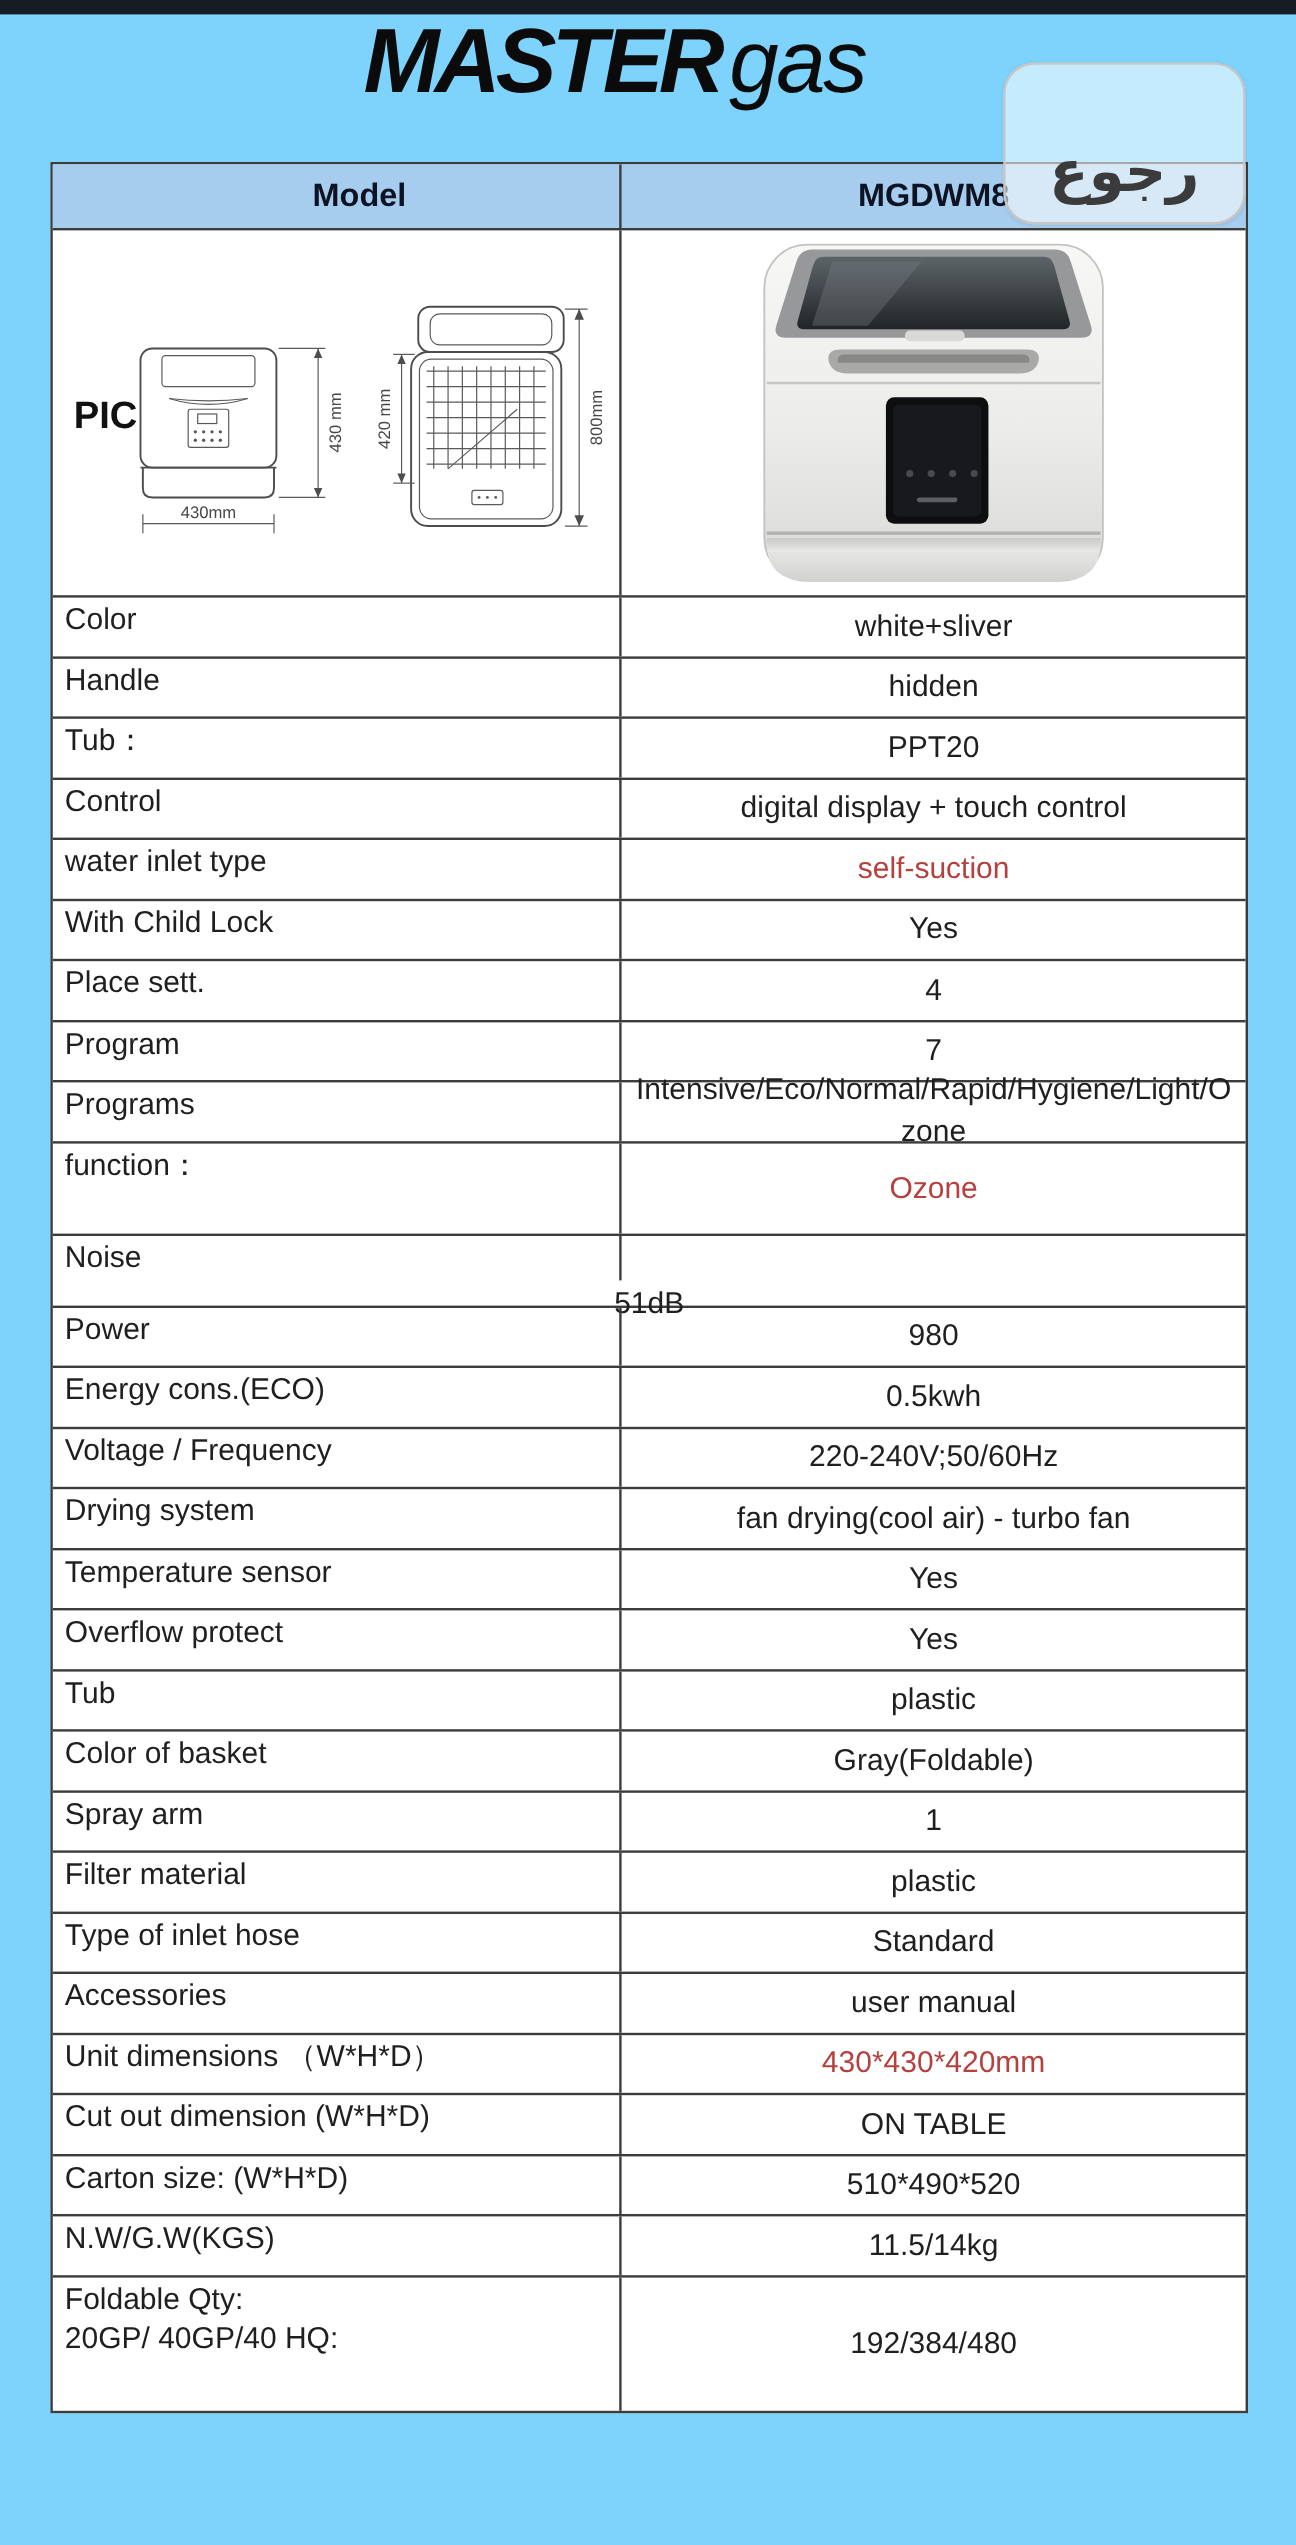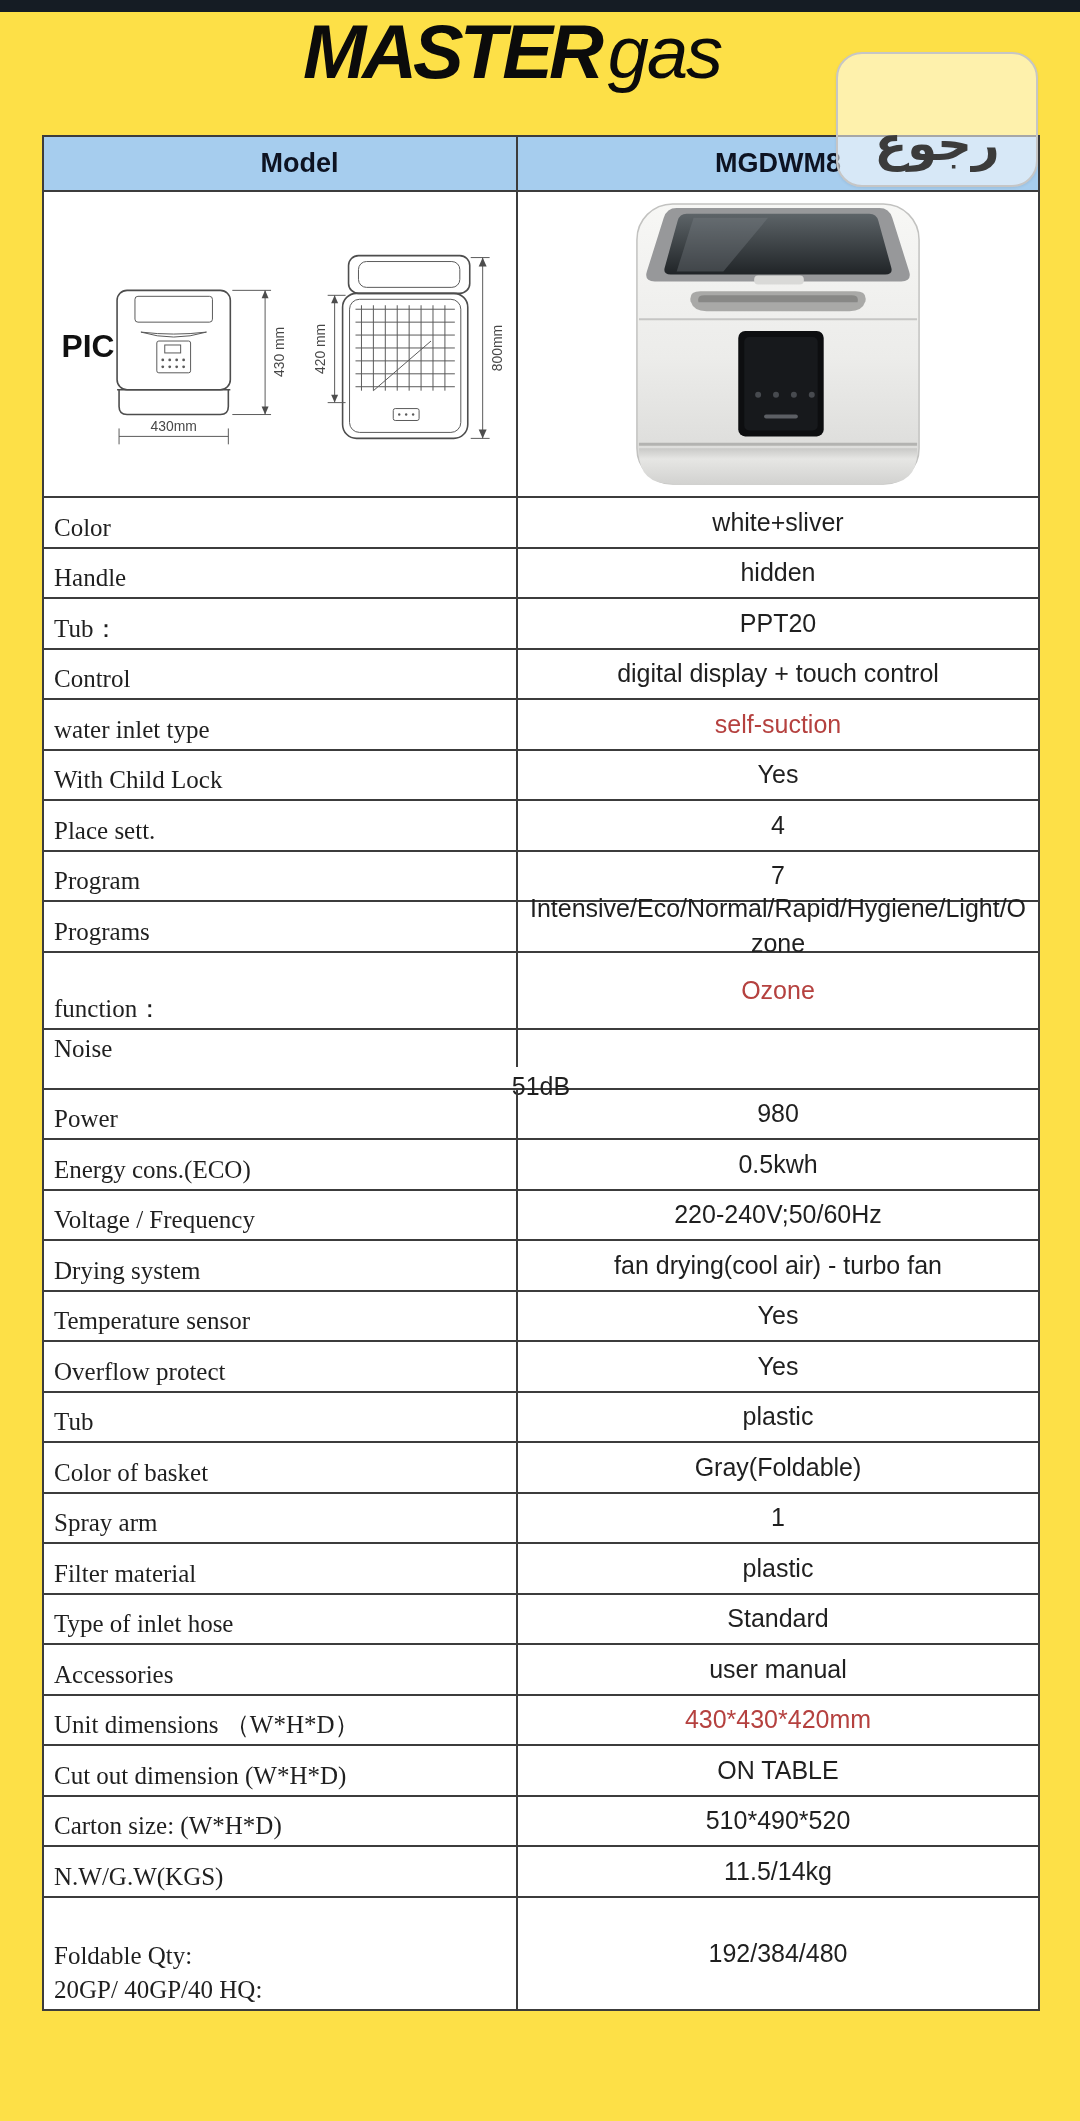--- a/index.html
+++ b/index.html
@@ -4,21 +4,21 @@
 <style>
   :root{
     --line:#3c3c3c;
     --accent-red:#b5413f;
     --header-blue:#a6cdee;
     --topbar:#151c24;
   }
   *{margin:0;padding:0;box-sizing:border-box;}
   html,body{width:1080px;height:2121px;overflow:hidden;background:#ffffff;
     font-family:"Liberation Sans", sans-serif;color:#1e1e1e;}
-  .page{position:relative;width:1080px;height:2121px;background:#fde047;}
+  .page{position:relative;width:1080px;height:2121px;background:#7dd3fc;}
 
   .topbar{position:absolute;left:0;top:0;width:1080px;height:12px;background:var(--topbar);}
 
   .logo{position:absolute;left:0;top:8px;width:1080px;text-align:center;white-space:nowrap;
     color:#0b0b0b;transform:translateX(-28px);}
   .logo-master{font-style:italic;font-weight:900;font-size:76px;letter-spacing:-4px;}
   .logo-gas{font-style:italic;font-weight:400;font-size:74px;letter-spacing:-2px;margin-left:8px;}
 
   .back-btn{position:absolute;left:836px;top:52px;width:202px;height:135px;z-index:6;
     background:rgba(255,255,255,0.55);border:2px solid #c6c6c6;border-radius:26px;
@@ -37,21 +37,21 @@
   .pic-row{display:flex;height:306px;border-top:2px solid var(--line);}
   .pic-left{width:474px;border-right:2px solid var(--line);position:relative;}
   .pic-right{flex:1;position:relative;display:flex;align-items:center;justify-content:center;}
   .pic-left svg,.pic-right svg{display:block;width:100%;height:100%;}
 
   .rows .row{display:flex;border-top:2px solid var(--line);height:50.5px;}
   .rows .row:nth-child(10){height:77px;}
   .rows .row:nth-child(11){height:60px;flex-direction:column;}
   .rows .row:last-child{height:113px;}
   .lcell{width:474px;border-right:2px solid var(--line);display:flex;flex-direction:column;
-    justify-content:flex-end;padding:2px 6px 2px 10px;font-size:25px;color:#1f1f1f;line-height:1.35;font-family:Liberation Serif, serif;}
+    justify-content:flex-start;padding:2px 6px 2px 10px;font-size:25px;color:#1f1f1f;line-height:1.35;}
   .vcell{flex:1;display:flex;align-items:center;justify-content:center;text-align:center;
     font-size:25px;color:#1f1f1f;padding:2px 10px;word-break:break-all;line-height:1.4;}
   .vcell.red{color:var(--accent-red);}
 
   .dim-text{font-size:14px;fill:#474747;}
   .draw{stroke:#4d4d4d;fill:none;stroke-width:1.6;}
   .draw-thin{stroke:#5a5a5a;fill:none;stroke-width:1;}
 </style>
 </head>
 <body>

